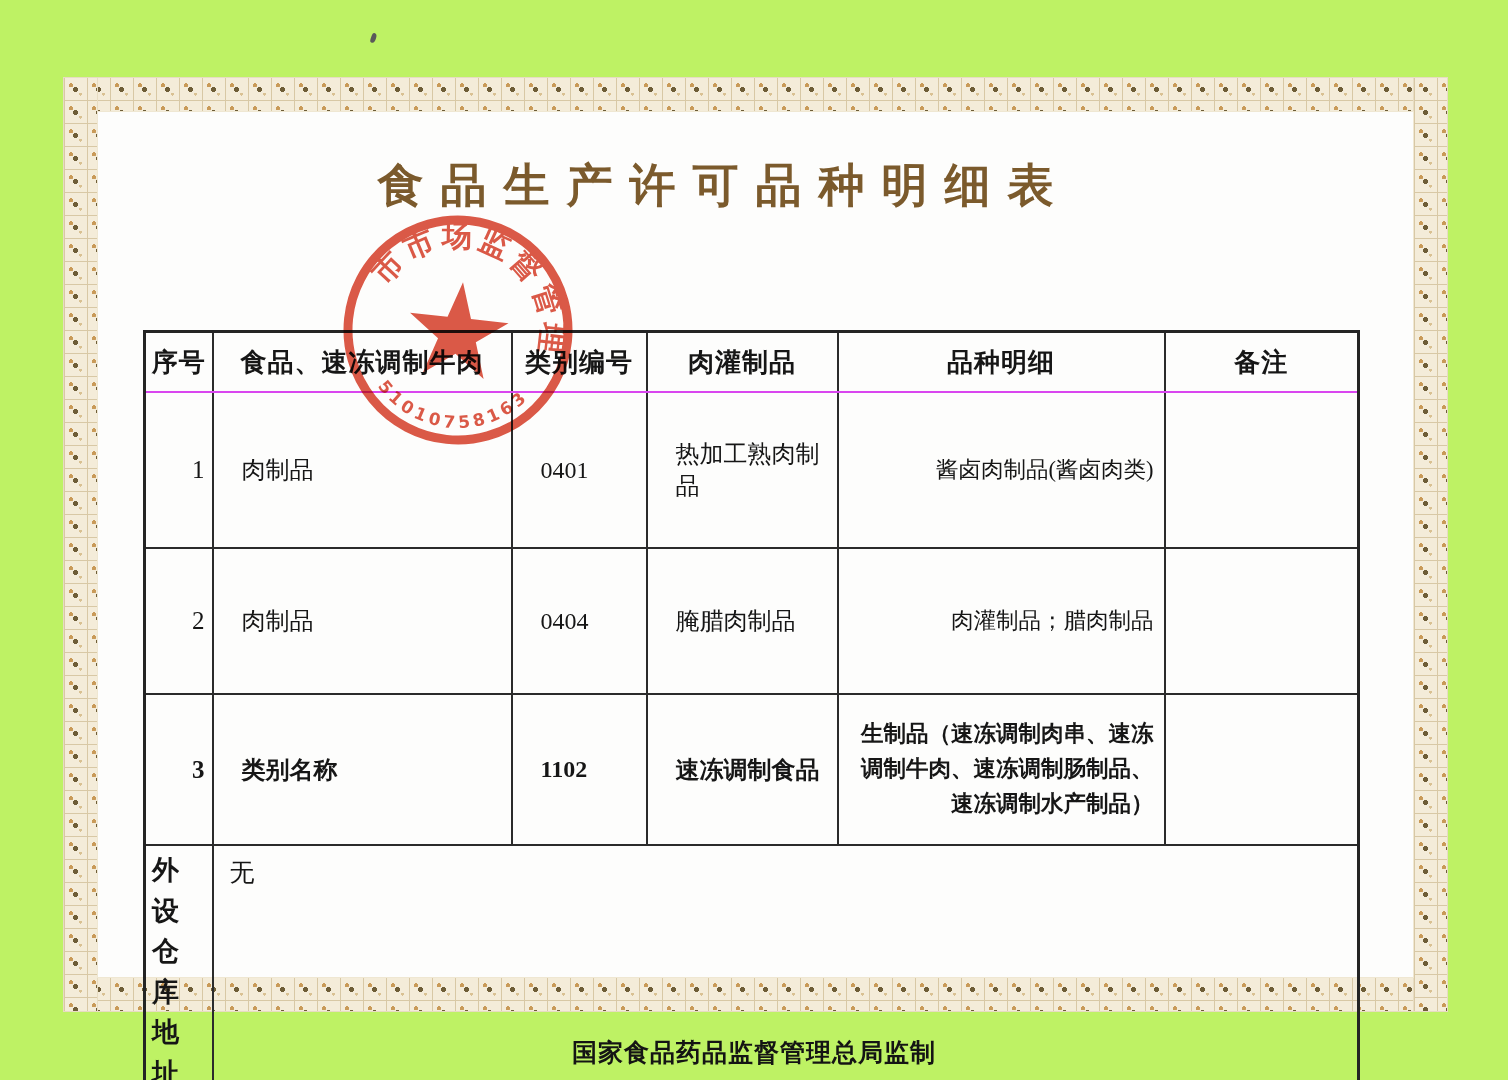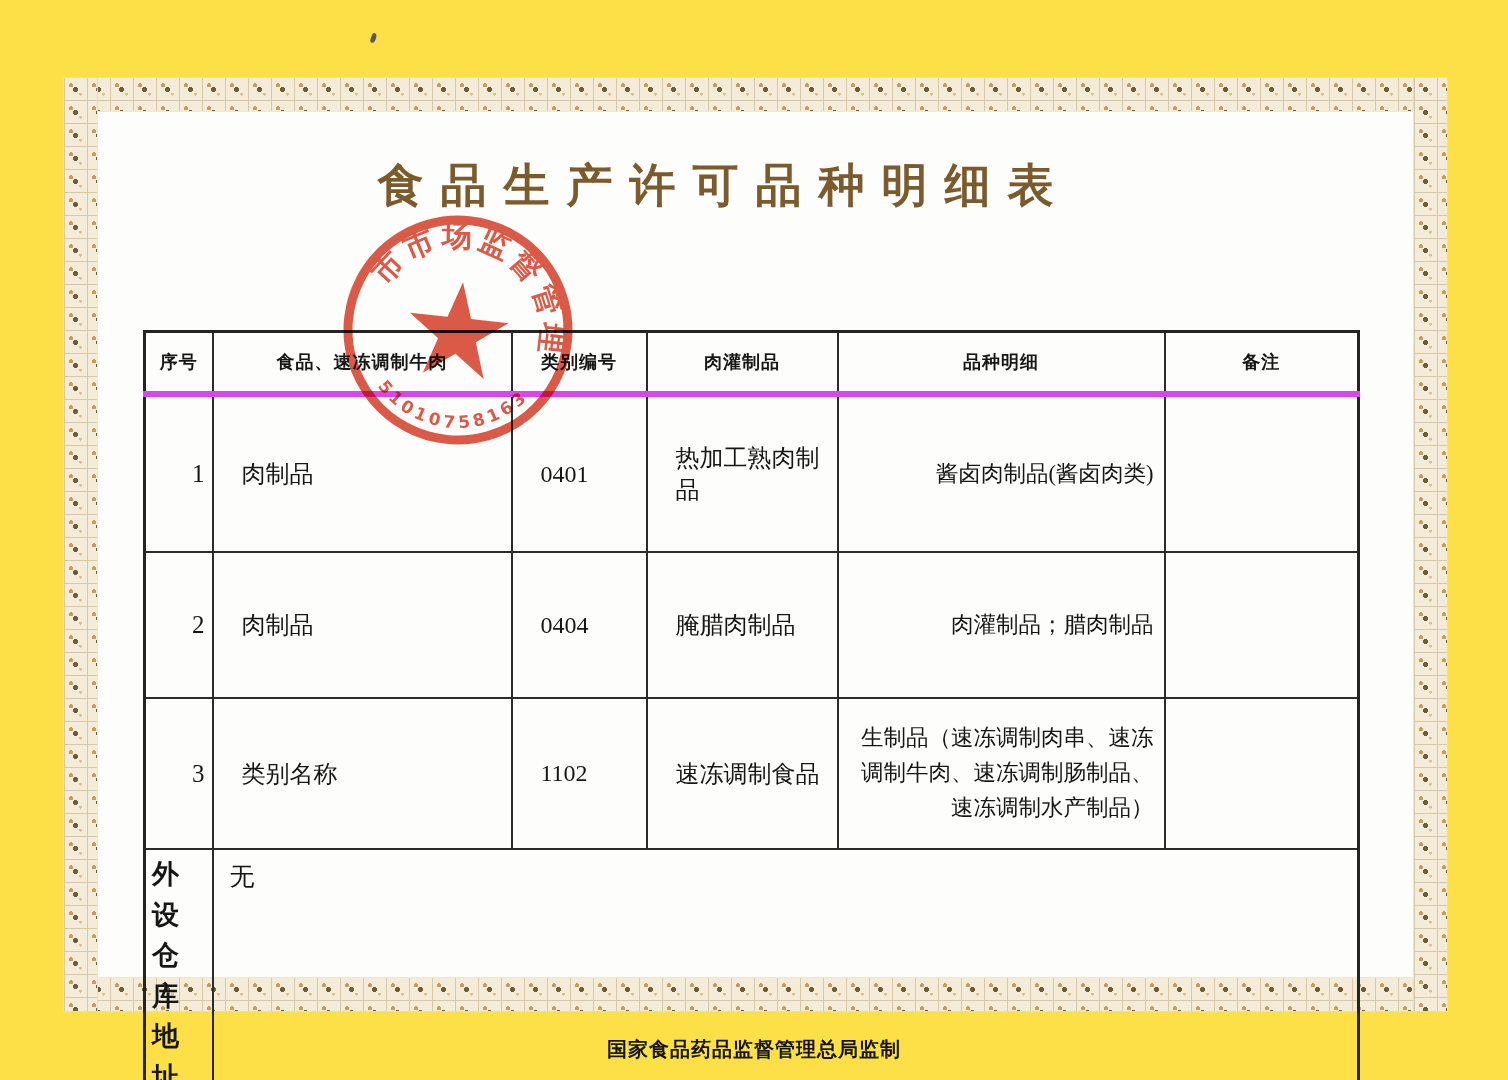--- a/index.html
+++ b/index.html
@@ -1,18 +1,18 @@
 <!DOCTYPE html>
 <html><head>
 <meta charset="utf-8">
 <style>
   html,body{margin:0;padding:0;background:#ffffff;}
   .page{
     position:relative;width:1508px;height:1080px;overflow:hidden;
-    background:#fde047;
+    background:#bef264;
     font-family:"Liberation Serif","DejaVu Serif",serif;
     color:#161616;
   }
   
   .frame{position:absolute;left:64px;top:78px;width:1383px;height:933px;}
   .strip{
     position:absolute;
     background-color:#f4ecd9;
     background-image:
       radial-gradient(circle 2.6px at 50% 50%, #6e5d37 98%, rgba(0,0,0,0) 100%),
@@ -47,27 +47,27 @@
   .license-line .seg1{margin-left:46px;}
   .license-line .seg2{margin-left:24px;}
   
   table.tbl{
     position:absolute;left:143px;top:330px;width:1214px;
     border-collapse:collapse;table-layout:fixed;
     border:3px solid #242424;
   }
   .tbl th,.tbl td{border:2px solid #2b2b2b;overflow:hidden;}
   .tbl thead th{
-    height:58px;font-size:18px;font-weight:bold;text-align:center;
-    border-bottom:6px solid #d946ef;letter-spacing:1px;padding:0 2px;margin-left:43px;
+    height:58px;font-size:26px;font-weight:bold;text-align:center;
+    border-bottom:2px solid #d946ef;letter-spacing:1px;padding:0 2px;margin-left:43px;
   }
   .tbl td{font-size:24px;vertical-align:middle;}
   .row-1 td{height:138px;}
   .row-2 td{height:128px;}
-  .row-3 td{height:133px;}
+  .row-3 td{height:133px;font-weight:bold;}
   .row-wh td{height:116px;}
   td.no-cell{text-align:right;padding-right:7px;font-size:25px;}
   td.cat-cell,td.code-cell,td.name-cell{text-align:left;padding-left:28px;}
   td.detail-cell{
     text-align:right;padding:8px 10px;font-size:22.5px;line-height:1.55;
     word-break:break-all;
   }
   td.wh-label{
     font-weight:bold;font-size:27px;line-height:1.5;padding:4px 6px;
     text-align:left;vertical-align:middle;word-break:break-all;letter-spacing:1px;
@@ -79,21 +79,21 @@
     mix-blend-mode:multiply;opacity:.88;
     transform:rotate(6deg);
   }
   .stamp-arc-text{font-size:30px;font-weight:bold;letter-spacing:5px;fill:#d8432e;
     font-family:"Liberation Serif","DejaVu Serif",serif;}
   .stamp-code-text{font-size:17px;font-weight:bold;letter-spacing:4px;fill:#d8432e;
     font-family:"DejaVu Sans","Liberation Sans",sans-serif;}
   
   .footer-note{
     position:absolute;left:0;right:0;top:1036px;text-align:center;
-    font-size:20px;font-weight:bold;color:#141414;letter-spacing:1px;
+    font-size:25px;font-weight:bold;color:#141414;letter-spacing:1px;
   }
 </style>
 </head>
 <body>
 
 <div class="page">
 
   <div class="frame">
     <div class="strip top"></div>
     <div class="strip bottom"></div>

